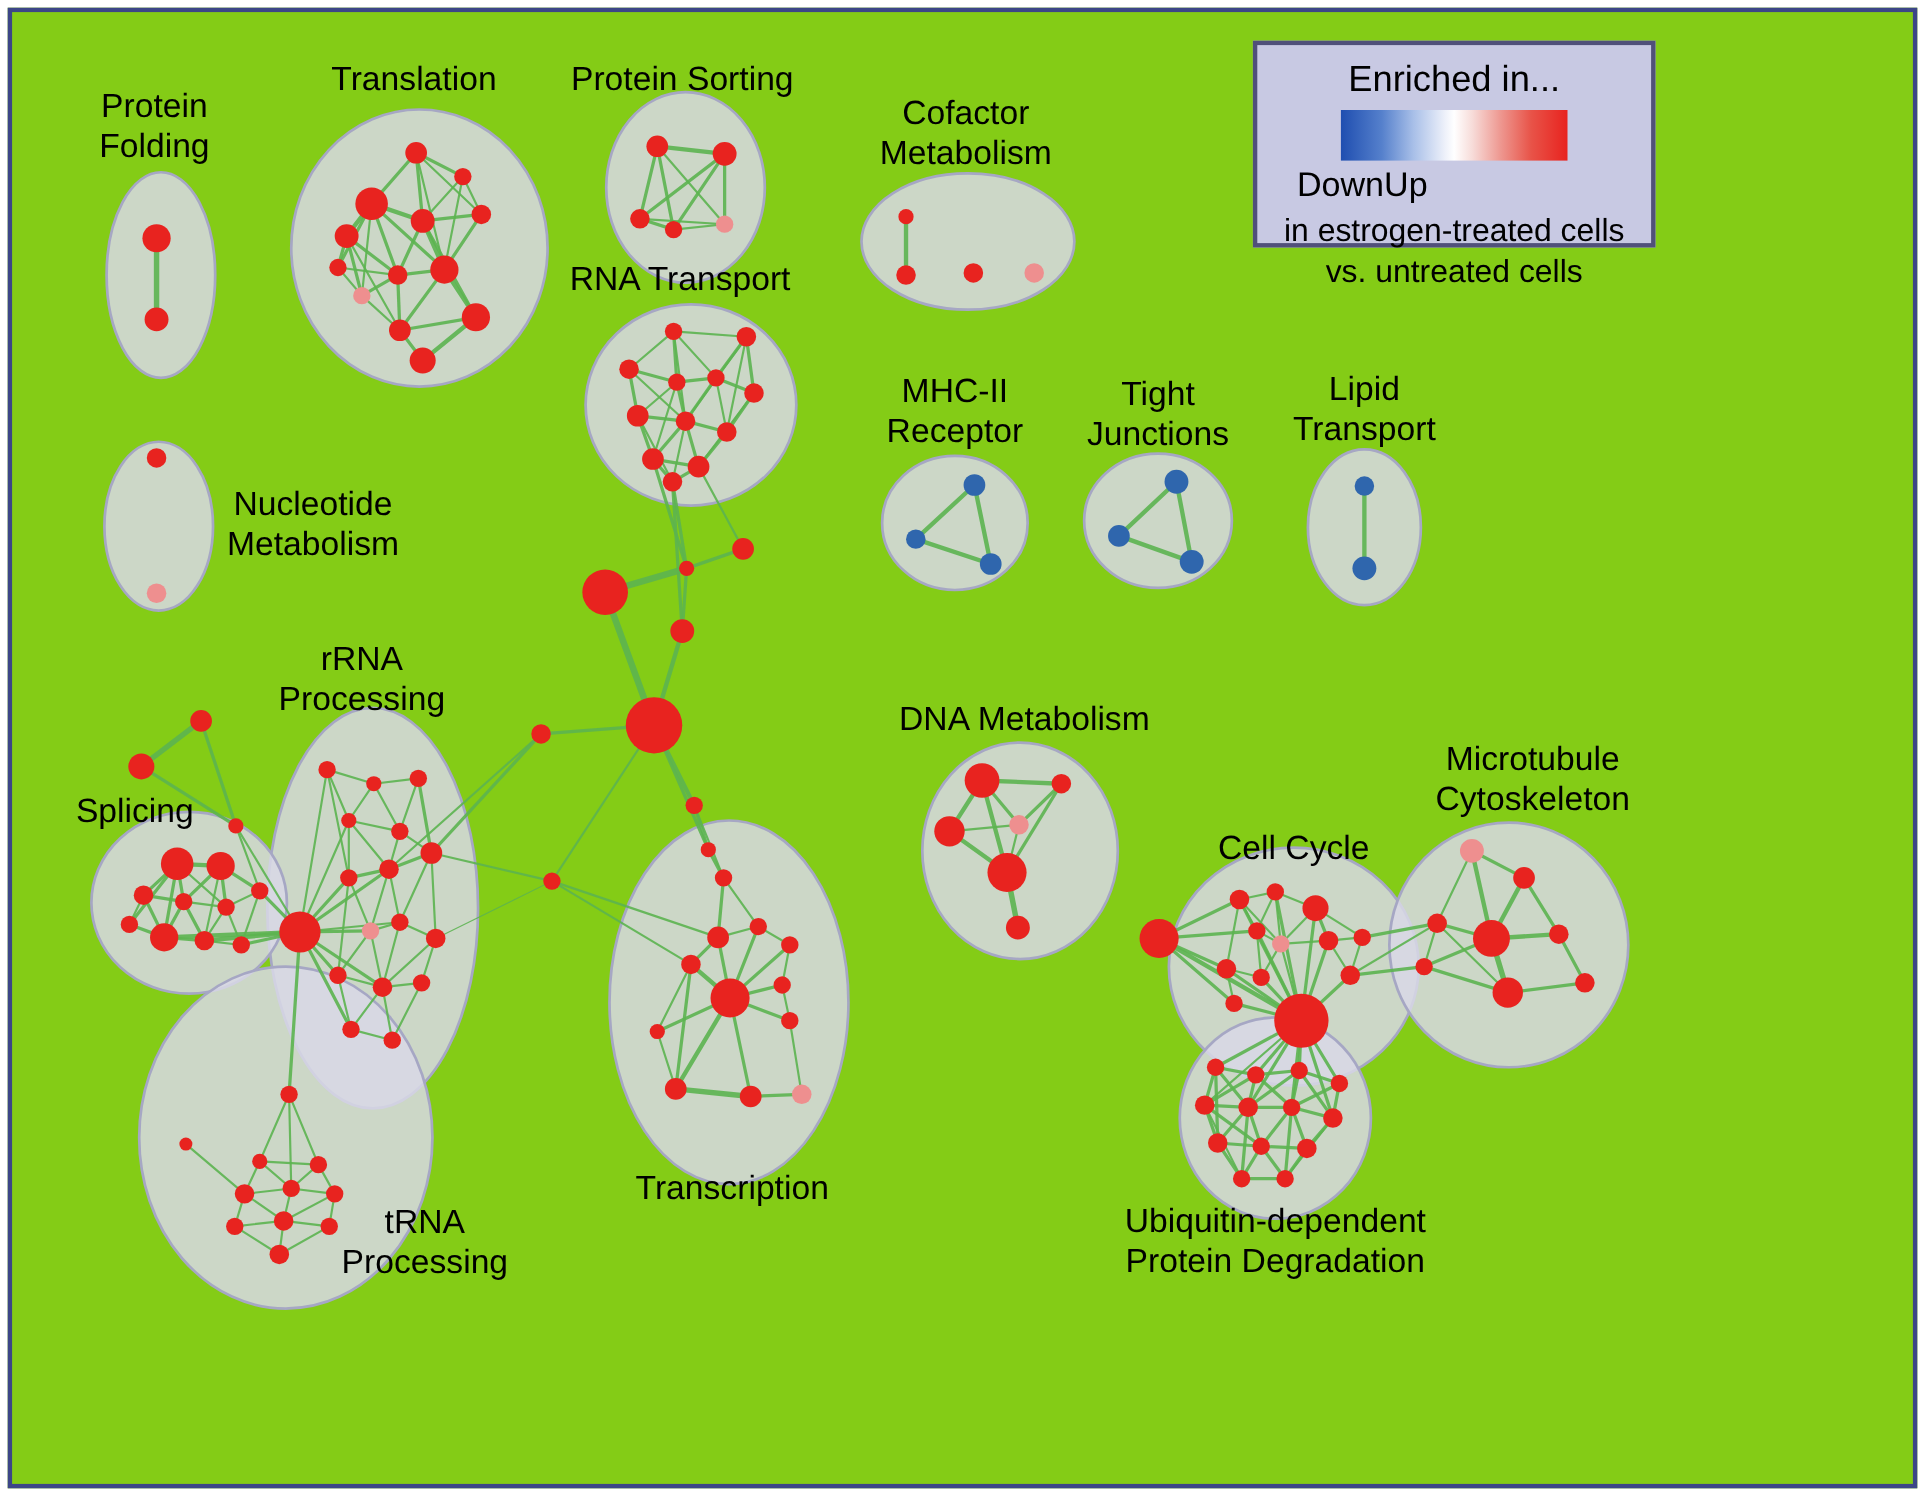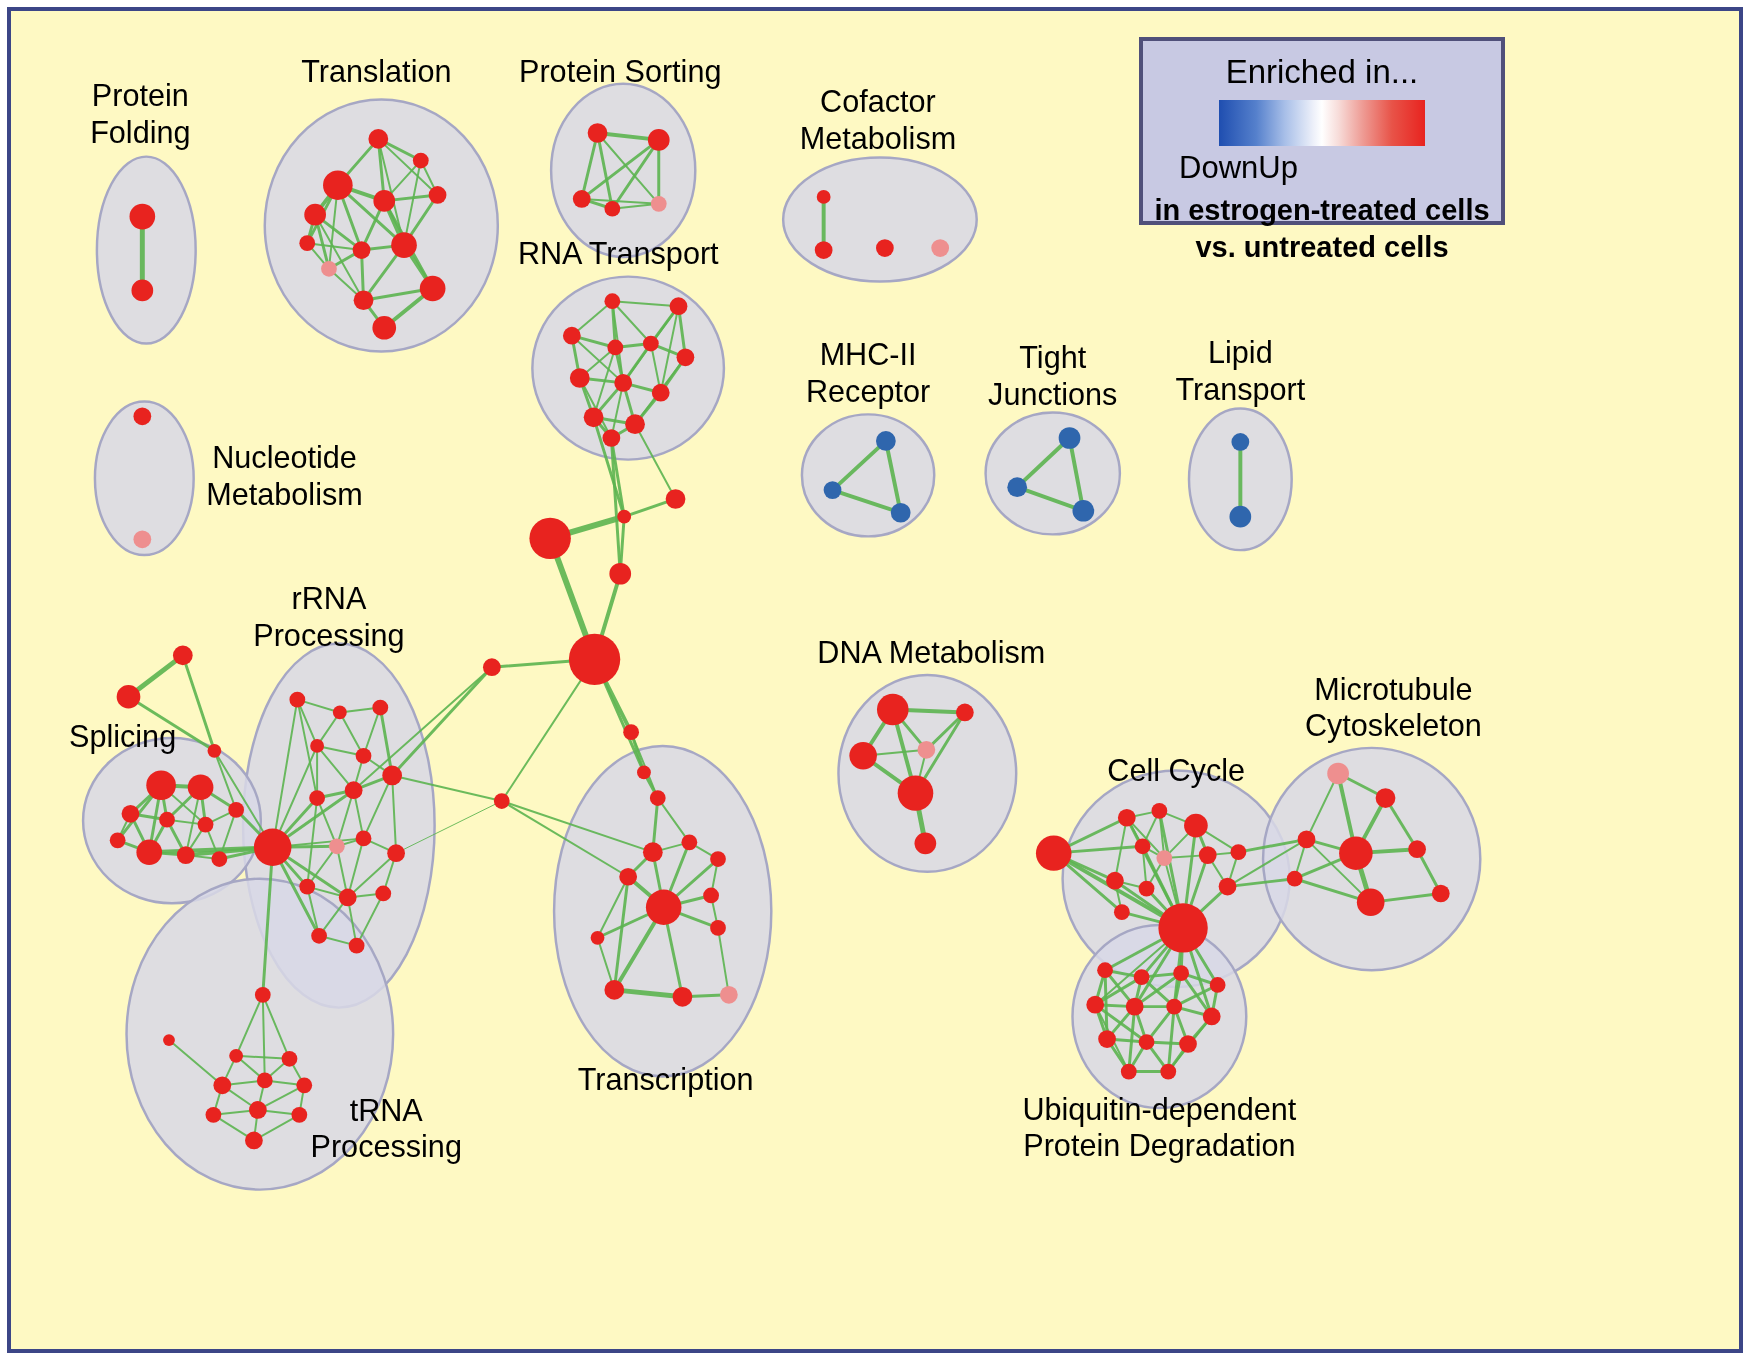--- a/index.html
+++ b/index.html
@@ -1,24 +1,24 @@
 <!DOCTYPE html>
 <html><head>
 <meta charset="utf-8">
 <style>
   html,body{margin:0;padding:0;width:1750px;height:1360px;background:#ffffff;font-family:"Liberation Sans",sans-serif;}
-  .figure{position:absolute;left:7px;top:7px;width:1736px;height:1346px;background:#fef9c3;border:4px solid #3c4687;box-sizing:border-box;overflow:hidden;}
+  .figure{position:absolute;left:7px;top:7px;width:1736px;height:1346px;background:#84cc16;border:4px solid #3c4687;box-sizing:border-box;overflow:hidden;}
   svg#network{position:absolute;left:0;top:0;width:100%;height:100%;}
   svg text{font-family:"Liberation Sans",sans-serif;}
   .legend{position:absolute;left:1128px;top:26px;width:366px;height:188px;border:4px solid #50507a;background:#c8c9e3;box-sizing:border-box;text-align:center;z-index:5;}
   .legend-title{font-size:33px;color:#000;margin-top:12px;}
   .legend-bar{width:206px;height:46px;margin:9px auto 4px auto;
     background:linear-gradient(90deg,#1f4eb0 0%,#5580cc 18%,#a8bfe8 32%,#eef1fa 46%,#ffffff 50%,#f7dcd9 58%,#ee9a93 70%,#e85348 84%,#e8231f 100%);}
   .legend-ends{display:flex;justify-content:flex-start;width:286px;margin:0 auto;font-size:31px;color:#000;}
-  .legend-caption{font-size:29px;line-height:37px;color:#000;font-weight:bold;}
+  .legend-caption{font-size:29px;line-height:37px;color:#000;}
   .legend-caption.first{margin-top:6px;}
 </style>
 </head>
 <body>
 
 <div class="figure">
 
   <svg id="network" viewBox="0 0 1750 1360" preserveAspectRatio="none">
       <g>
         <ellipse cx="137" cy="243" rx="50" ry="95" fill="#d8d8e6" fill-opacity="0.85" stroke="#a6a7c4" stroke-width="2.5"></ellipse>

